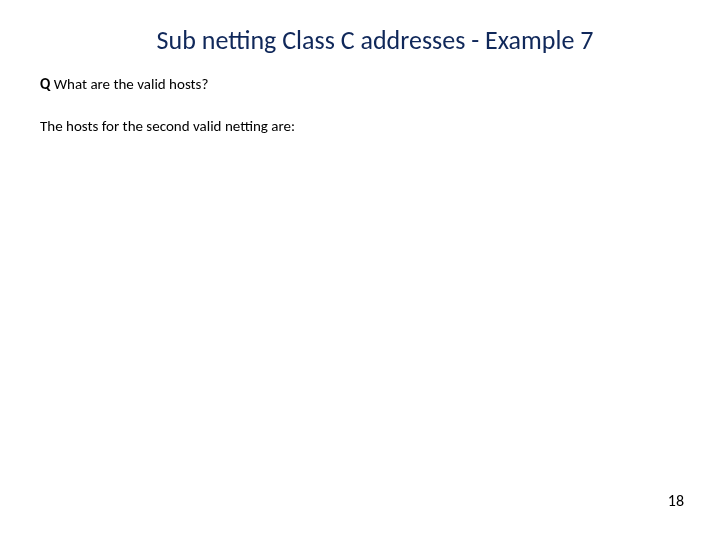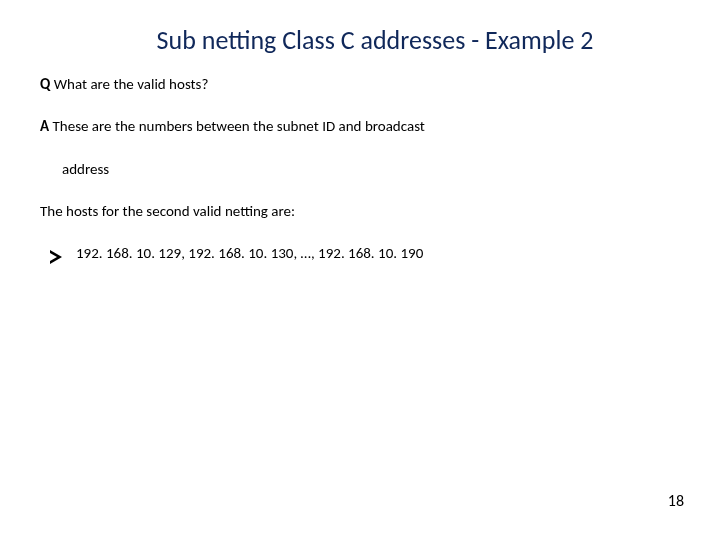--- a/index.html
+++ b/index.html
@@ -80,39 +80,31 @@
     bottom: 30px;
     font-size: 16px;
     color: #000;
   }
 </style>
 </head>
 <body>
 
 <div class="slide">
 
-  <h1 class="title">Sub netting Class C addresses - Example 2</h1>
+  <h1 class="title">Sub netting Class C addresses - Example 7</h1>
 
   <div class="body">
 
     <p class="para">
       <span class="bold">Q</span><span> What are the valid hosts?</span>
     </p>
 
-    <p class="para">
-      <span class="bold">A</span><span> These are the numbers between the subnet ID and broadcast</span>
-    </p>
 
-    <p class="para indent">address</p>
 
 
 
     <p class="para">The hosts for the second valid netting are:</p>
 
-    <div class="bullet-row">
-      <span class="arrow"></span>
-      <span class="bullet-text">192. 168. 10. 129, 192. 168. 10. 130, …, 192. 168. 10. 190</span>
-    </div>
 
   </div>
 
   <div class="pageno">18</div>
 </div>
 
 </body></html>

